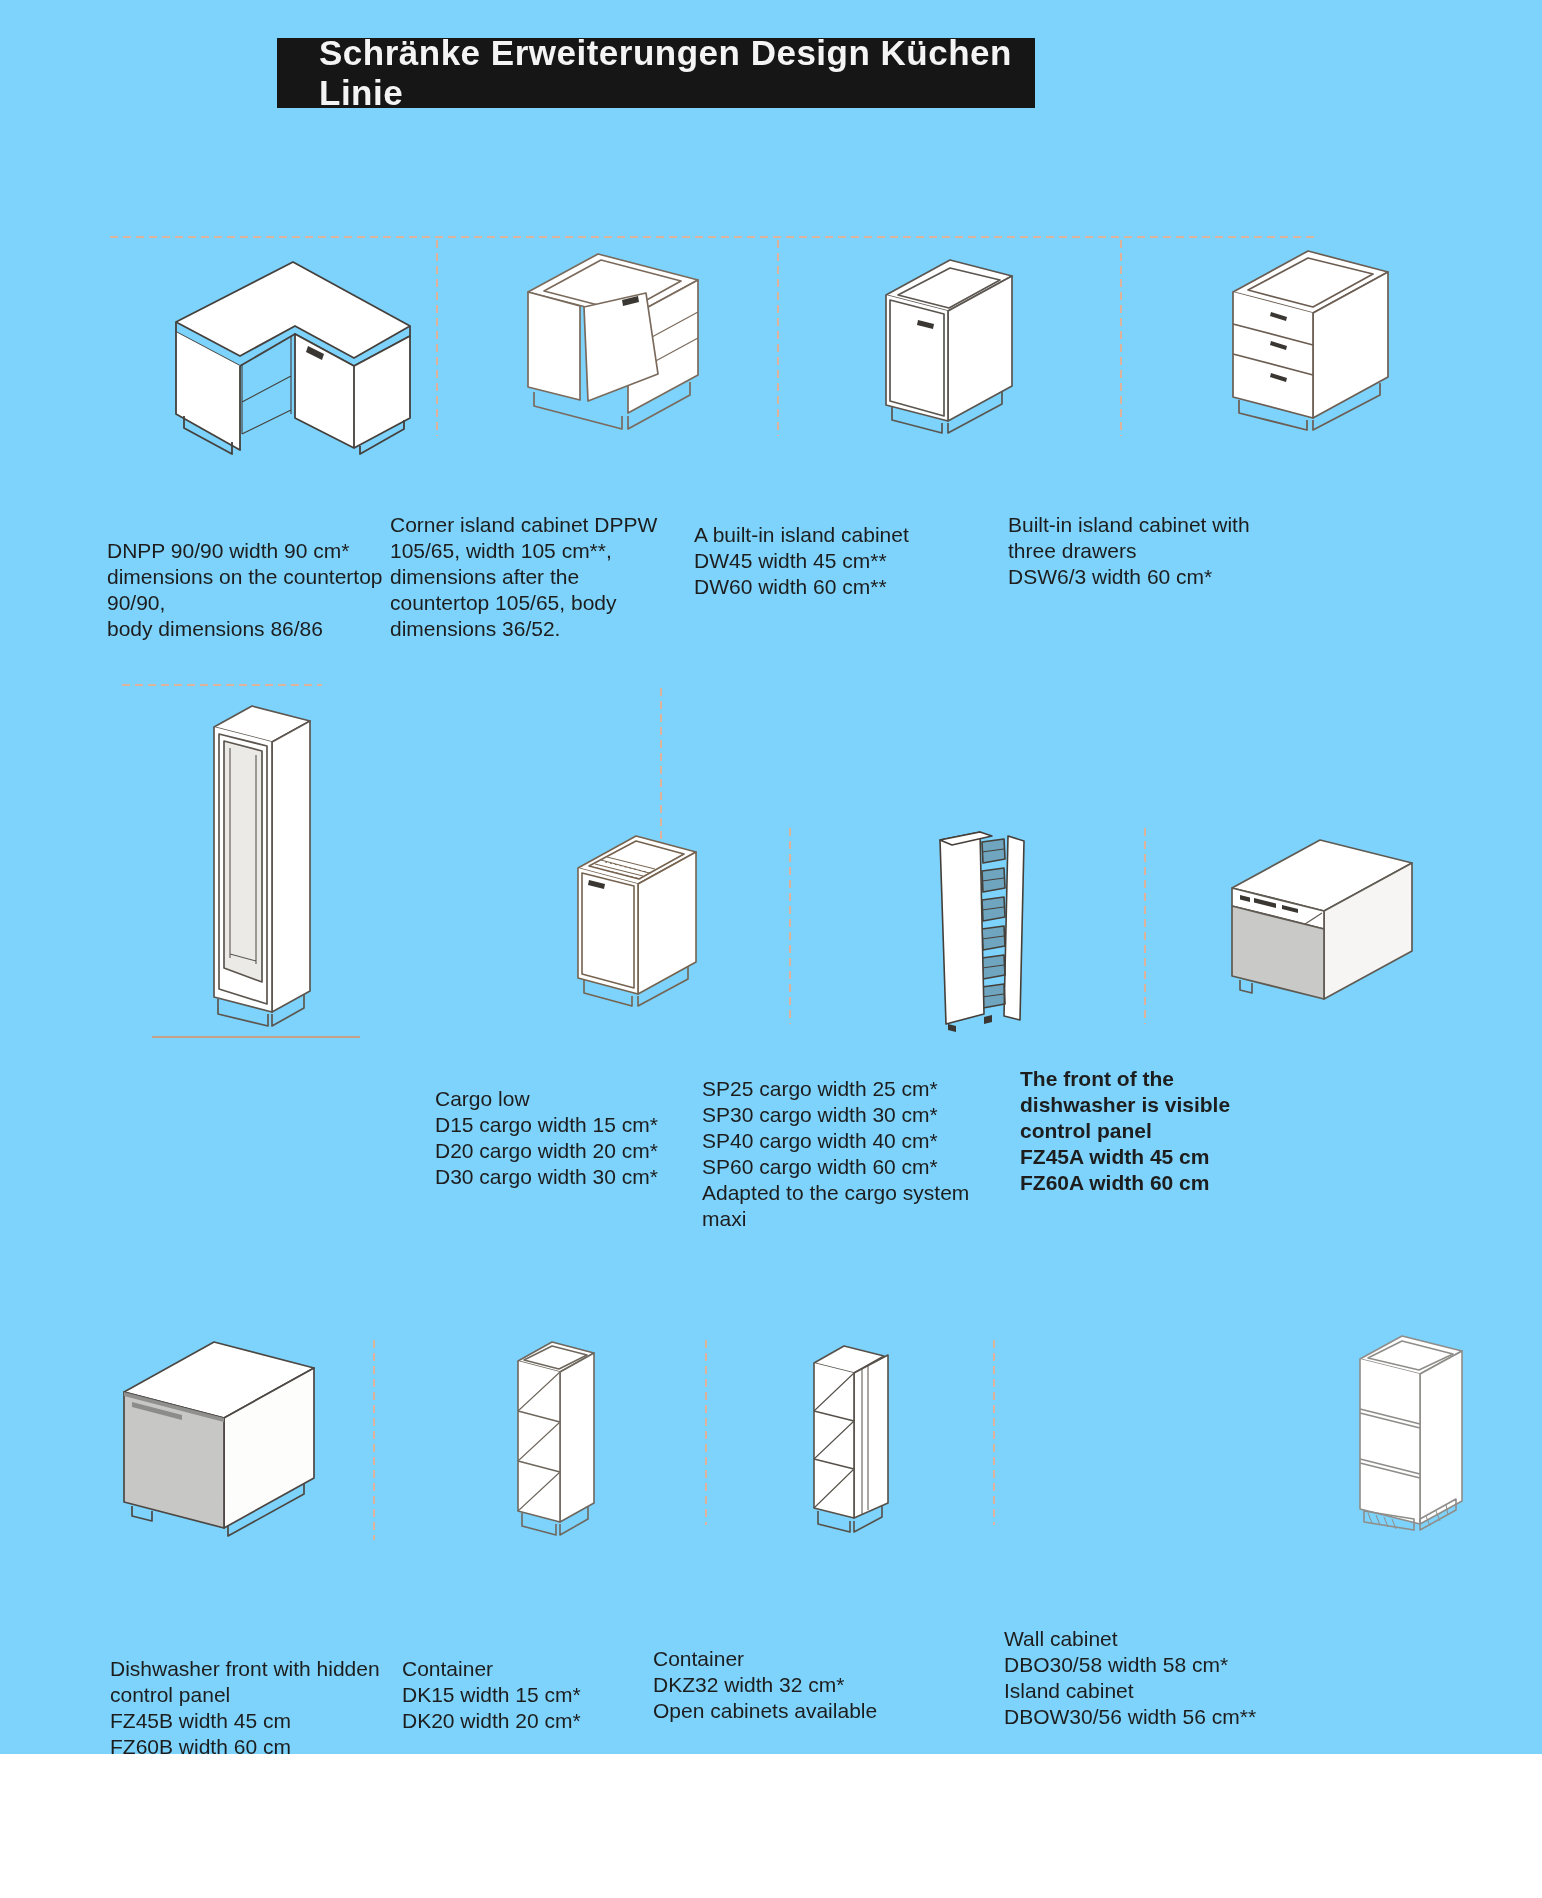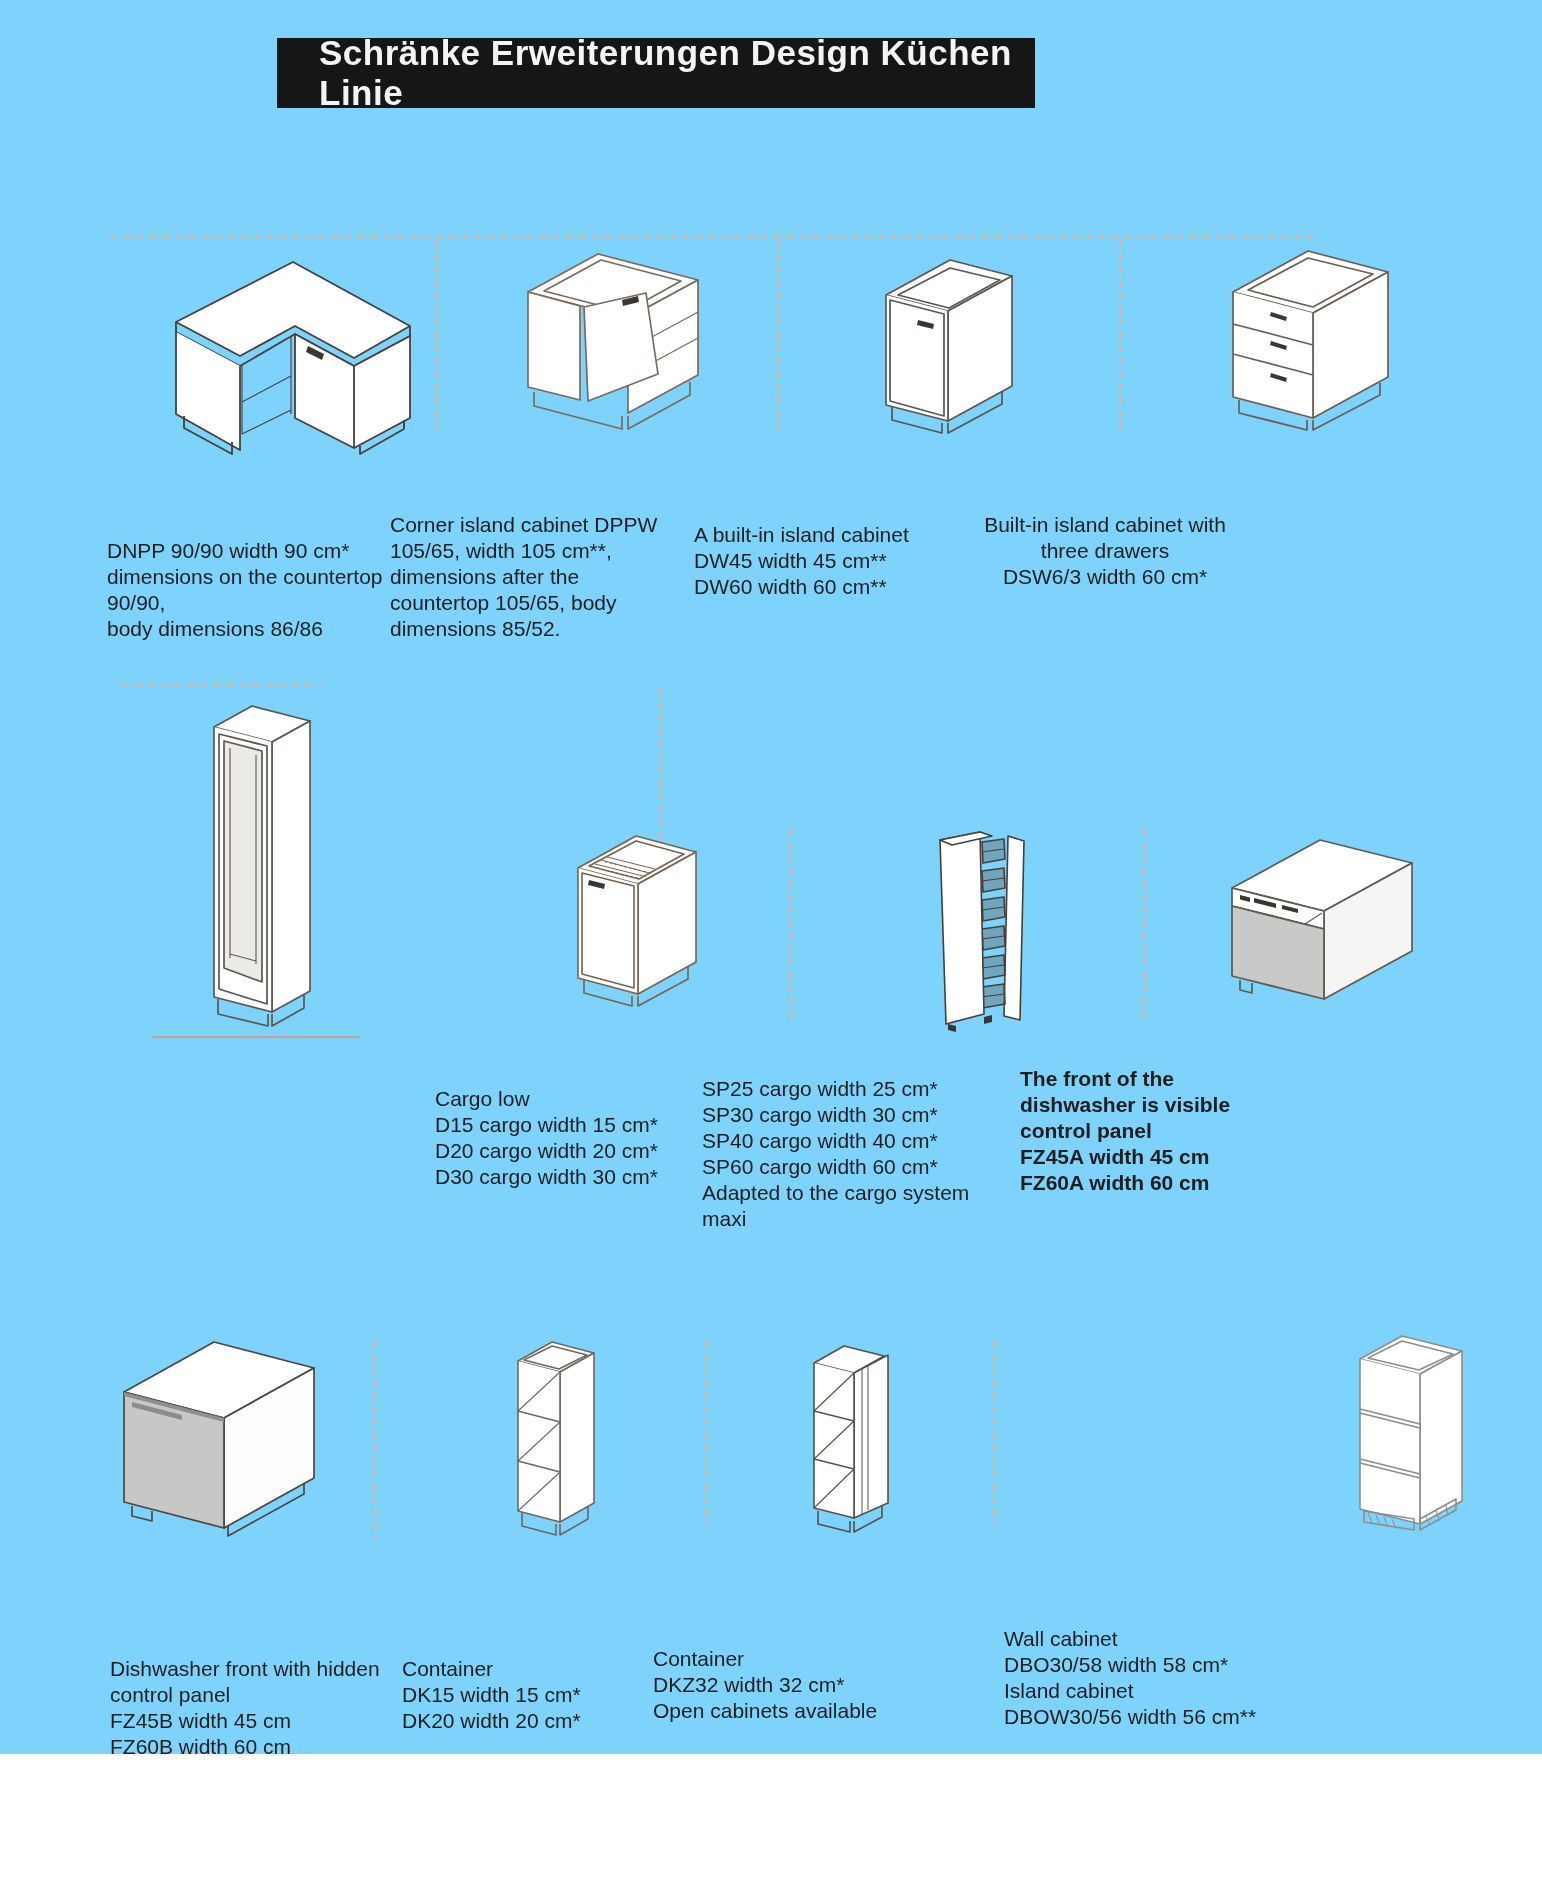--- a/index.html
+++ b/index.html
@@ -192,25 +192,25 @@
   </div>
 
   <div class="desc" style="left:107px;top:538px;width:300px;">DNPP 90/90 width 90 cm*
 dimensions on the countertop
 90/90,
 body dimensions 86/86</div>
   <div class="desc" style="left:390px;top:512px;width:290px;">Corner island cabinet DPPW
 105/65, width 105 cm**,
 dimensions after the
 countertop 105/65, body
-dimensions 85/52.</div>
+dimensions 36/52.</div>
   <div class="desc" style="left:694px;top:522px;width:260px;">A built-in island cabinet
 DW45 width 45 cm**
 DW60 width 60 cm**</div>
-  <div class="desc" style="left:960px;top:512px;width:290px;text-align:center;">Built-in island cabinet with
+  <div class="desc" style="left:1008px;top:512px;width:290px;">Built-in island cabinet with
 three drawers
 DSW6/3 width 60 cm*</div>
 
   <div class="desc" style="left:435px;top:1086px;width:270px;">Cargo low
 D15 cargo width 15 cm*
 D20 cargo width 20 cm*
 D30 cargo width 30 cm*</div>
   <div class="desc" style="left:702px;top:1076px;width:300px;">SP25 cargo width 25 cm*
 SP30 cargo width 30 cm*
 SP40 cargo width 40 cm*

